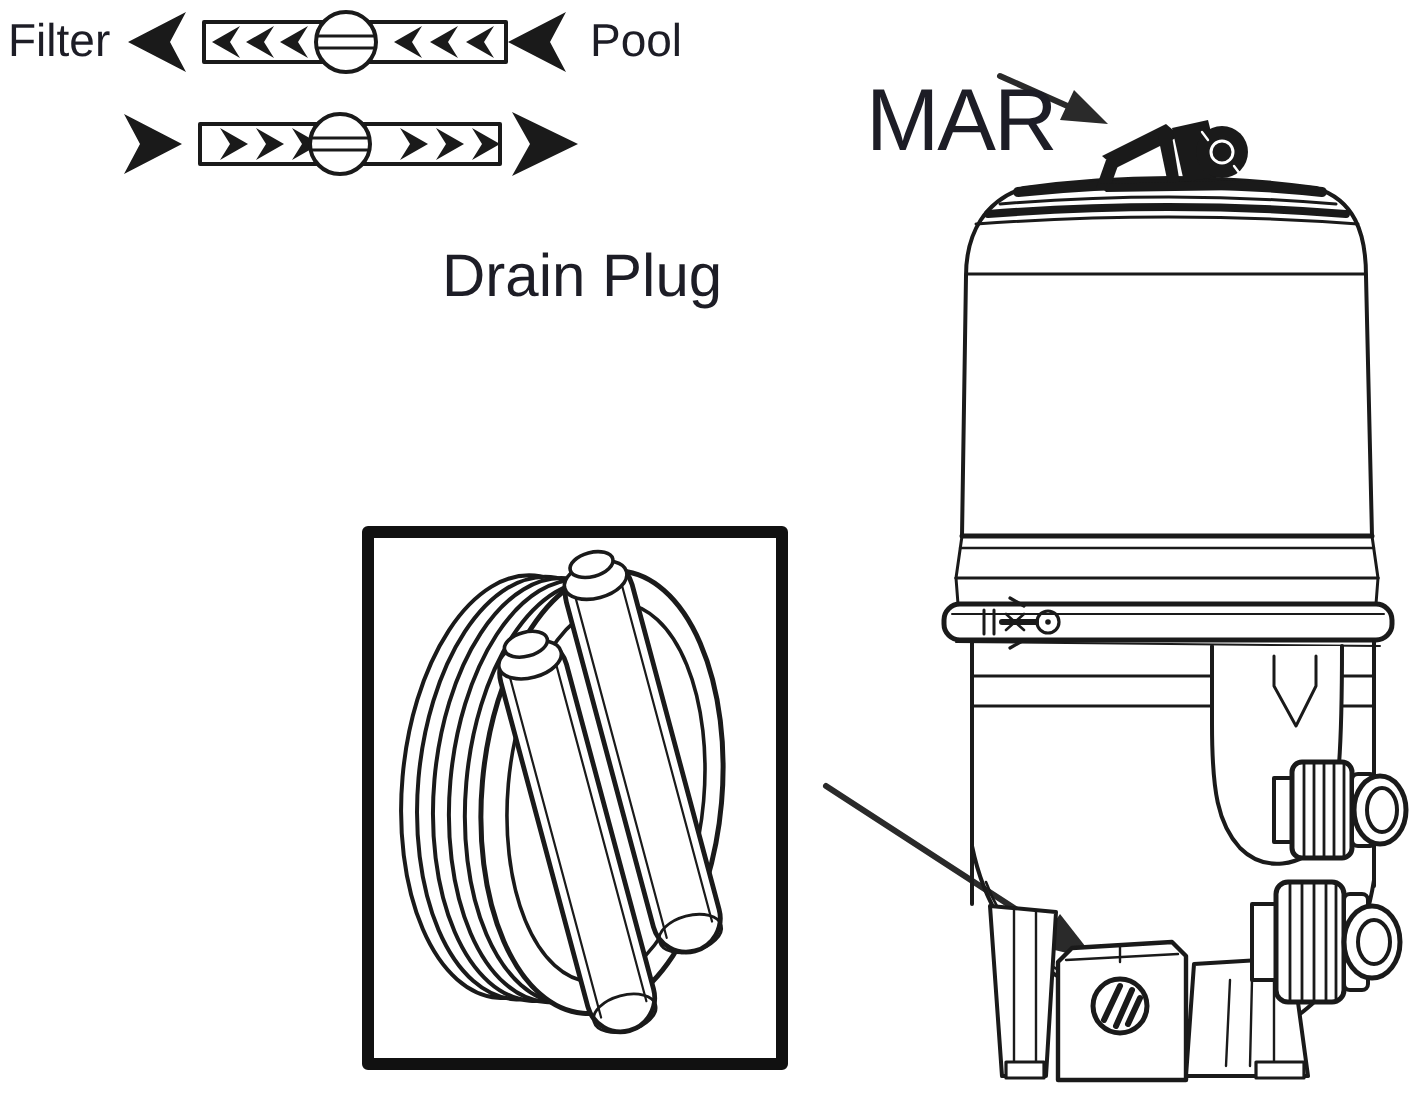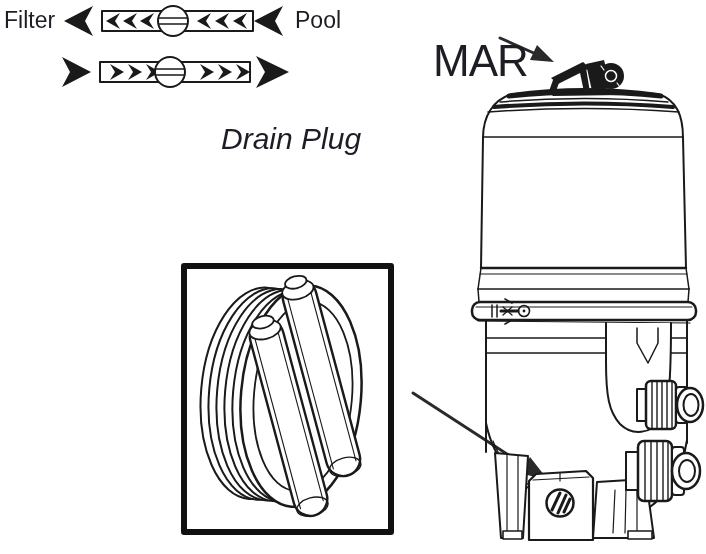--- a/index.html
+++ b/index.html
@@ -8,21 +8,21 @@
     width:706px;height:554px;
     background:#ffffff;
     font-family:"Liberation Sans", sans-serif;
     overflow:hidden;
     border-radius:11px;
   }
   .canvas svg{position:absolute;left:0;top:0;}
   .label{position:absolute;color:#1d1d26;white-space:nowrap;line-height:1;}
   .label-filter{left:4px;top:9px;font-size:23px;}
   .label-pool{left:295px;top:9px;font-size:23px;text-align:center;}
-  .label-drain{left:221px;top:124px;font-size:30px;font-style:italic;}
+  .label-drain{left:221px;top:124px;font-size:30px;}
   .label-mar{left:433px;top:15px;font-size:44px;letter-spacing:-1px;margin-top:24px;}
 </style>
 </head>
 <body>
 
 <div class="canvas">
 
 <svg width="706" height="554" viewBox="0 0 706 554" stroke-linecap="round" stroke-linejoin="round">
 
   <g stroke="#1a1a1a" fill="none">

